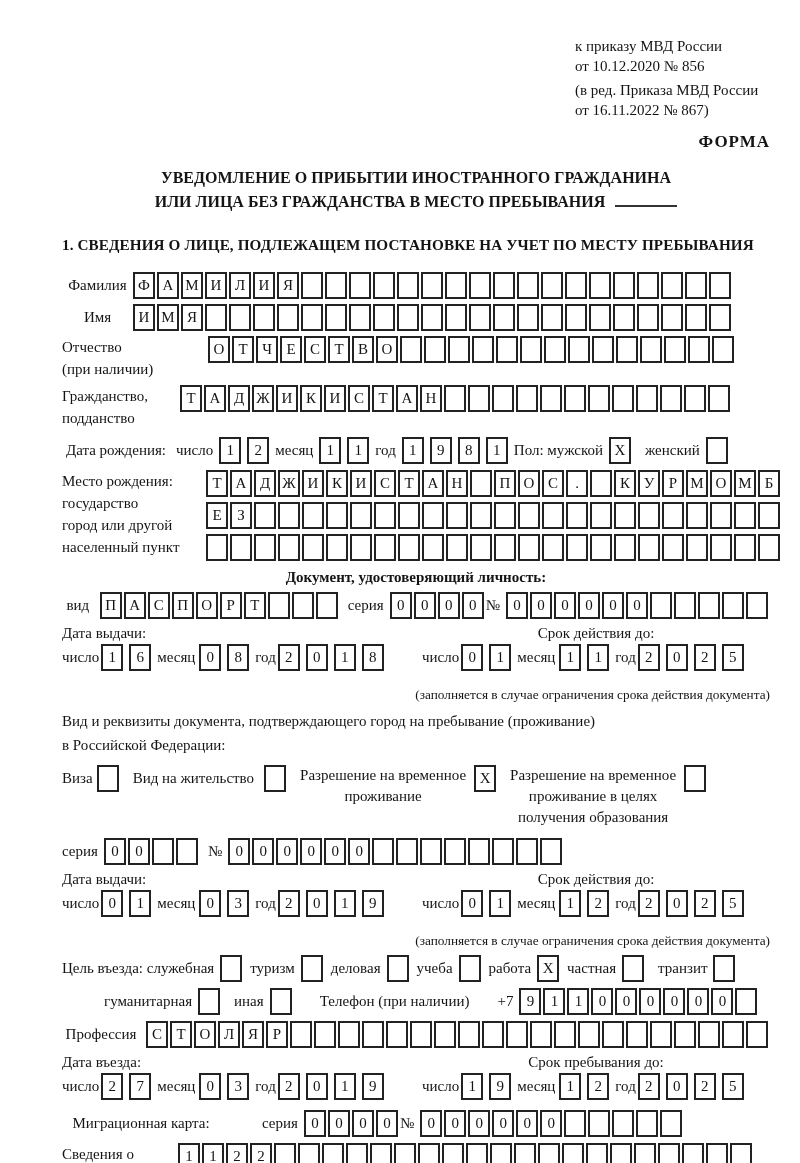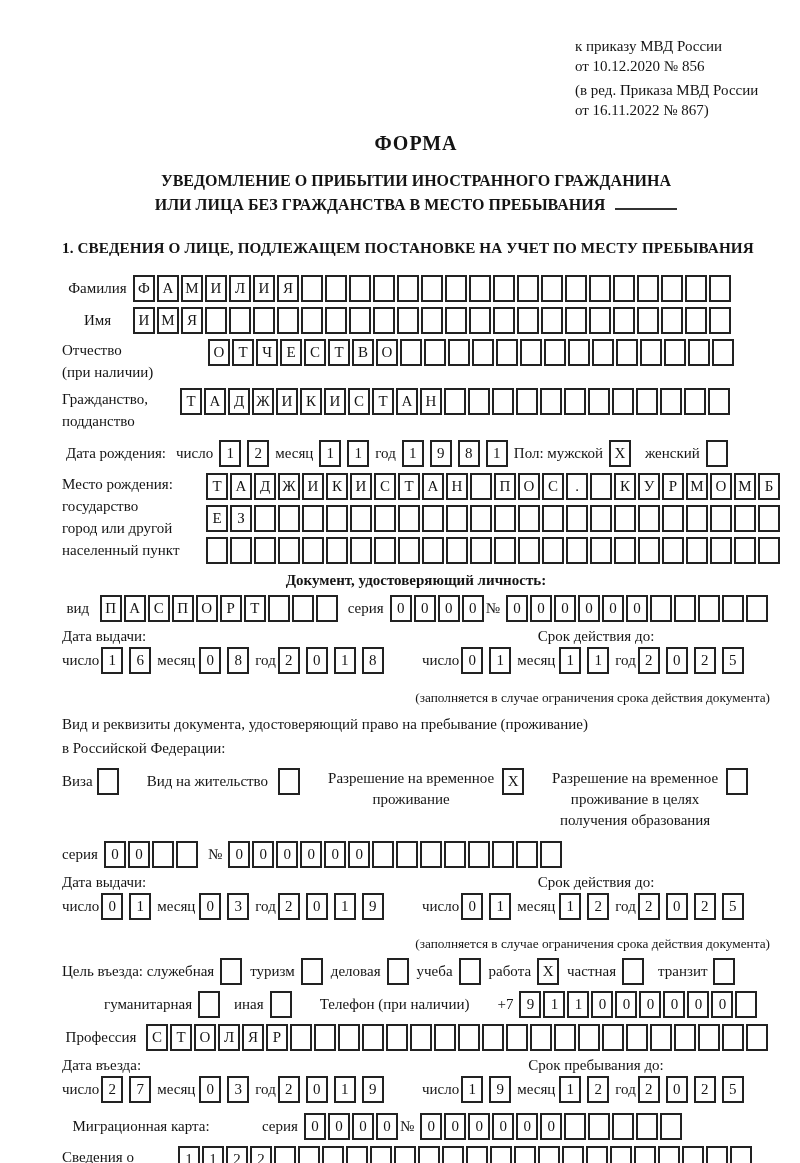--- a/index.html
+++ b/index.html
@@ -29,21 +29,21 @@
 
   .w71 { width:71px; flex:none; }
   .w146 { width:146px; flex:none; }
   .w118 { width:118px; flex:none; }
   .w144 { width:144px; flex:none; }
   .w78 { width:78px; flex:none; }
 
   
   .req-block { width:195px; margin-left:auto; line-height:20px; }
   .req-block .amend { margin-top:4px; }
-  .forma { text-align:center; font-weight:bold; font-size:20px; margin-top:12px; letter-spacing:1px; }
+  .forma { text-align:right; font-weight:bold; font-size:17px; margin-top:12px; letter-spacing:1px; }
 
   .title { text-align:center; font-weight:bold; font-size:16px; line-height:24px; margin-top:14px; }
   .title .blank-line { display:inline-block; width:62px; border-bottom:2px solid #333; margin-left:10px; }
 
   .sec-head { font-weight:bold; font-size:15.2px; margin-top:22px; margin-bottom:18px; letter-spacing:0.1px; }
 
   .inline-row { display:flex; align-items:flex-start; margin-bottom:5px; flex-wrap:nowrap; }
   .inline-row .lbl { margin-right:6px; }
   .gap8 { width:8px; flex:none; }
   .gap14 { width:14px; flex:none; }
@@ -51,21 +51,21 @@
   .center-bold { text-align:center; font-weight:bold; margin:8px 0 6px 0; }
 
   .dates-head { display:flex; margin-top:6px; }
   .dates-head .dh-left  { width:360px; }
   .dates-head .dh-right { flex:1; text-align:center; }
   .dates-row { display:flex; margin-top:2px; }
   .dates-row .d-left { width:360px; display:flex; align-items:flex-start; }
   .dates-row .d-right { flex:1; display:flex; align-items:flex-start; padding-left:0px; }
   .note { text-align:right; font-size:13.3px; margin-top:16px; margin-bottom:6px; }
 
-  .perm-row { display:flex; align-items:flex-start; margin:8px 0 10px 0;gap:14px; }
+  .perm-row { display:flex; align-items:flex-start; margin:8px 0 10px 0; }
   .perm-item { display:flex; align-items:flex-start; margin-right:14px; }
   .perm-text { text-align:center; line-height:21px; margin-right:8px; }
 </style>
 </head>
 <body>
 
 <div class="page">
 
   <div class="req-block">
     <div>к приказу МВД России</div>
@@ -405,21 +405,21 @@
       <span class="boxes dgap">
           <span class="cell">2</span>
           <span class="cell">0</span>
           <span class="cell">2</span>
           <span class="cell">5</span>
         </span>
     </div>
   </div>
   <div class="note">(заполняется в случае ограничения срока действия документа)</div>
 
-  <div style="line-height:24px;">Вид и реквизиты документа, удостоверяющий право на пребывание (проживание)</div>
+  <div style="line-height:24px;">Вид и реквизиты документа, подтверждающего город на пребывание (проживание)</div>
   <div style="line-height:24px;">в Российской Федерации:</div>
 
   <div class="perm-row">
     <div class="perm-item">
       <span class="lbl" style="margin-right:4px;">Виза</span>
       <span class="boxes cb">
           <span class="cell"></span>
         </span>
     </div>
     <div class="perm-item">

